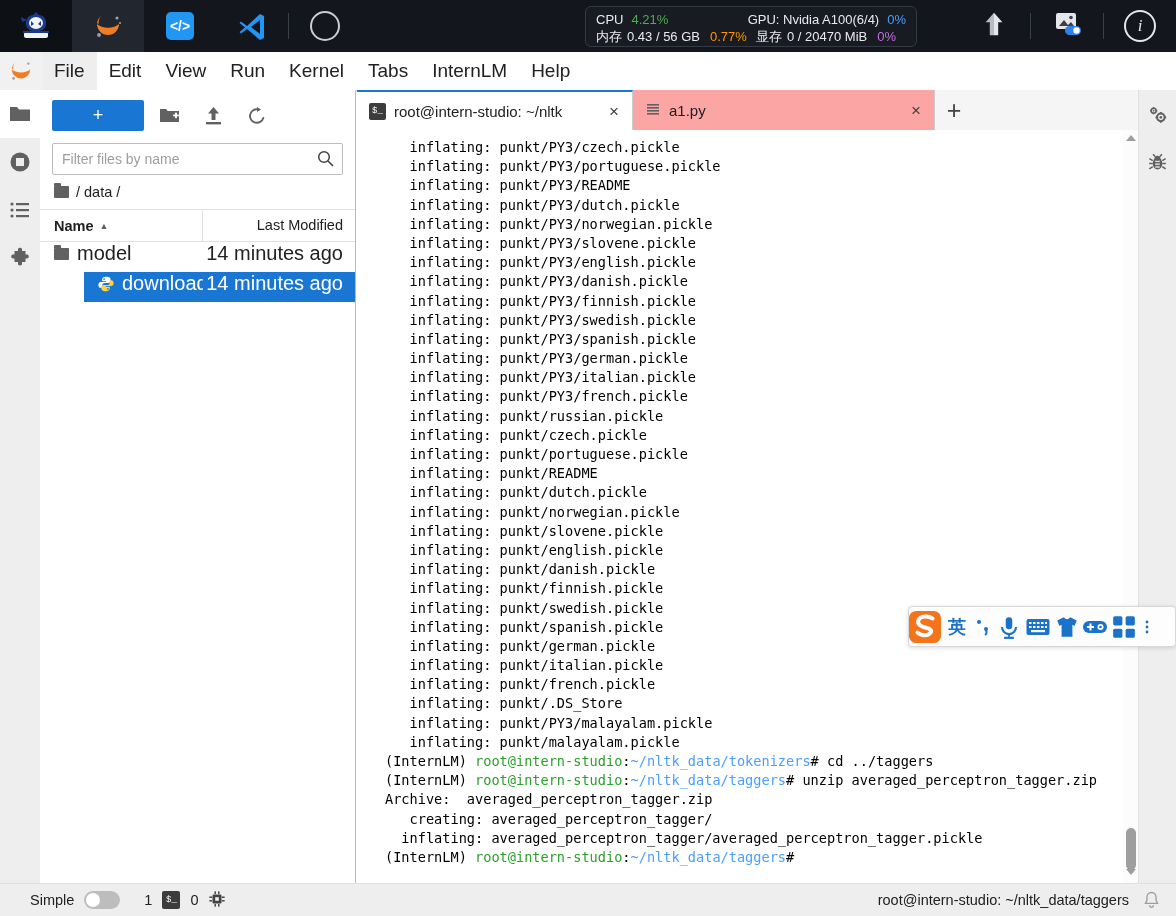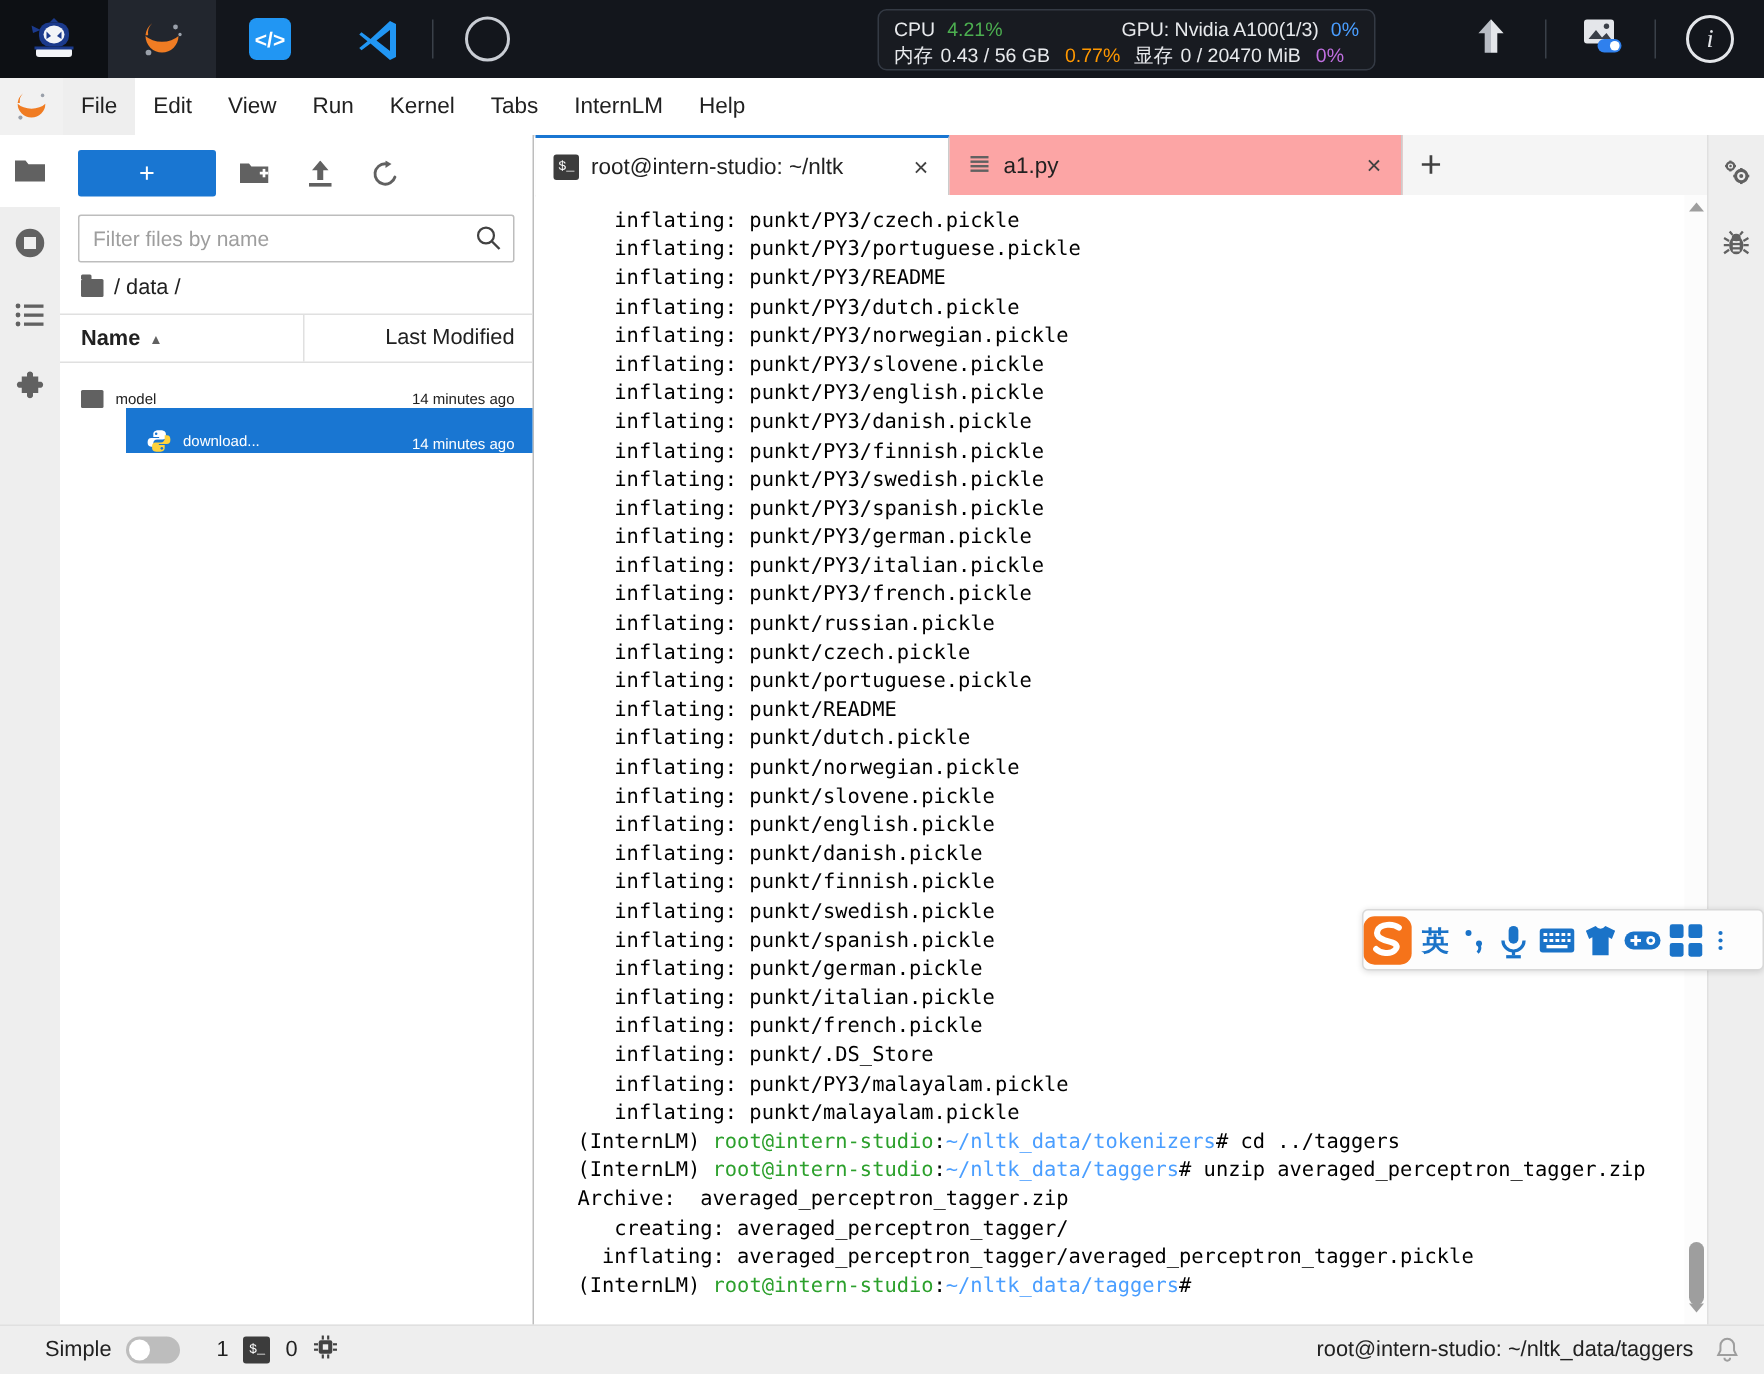--- a/index.html
+++ b/index.html
@@ -76,21 +76,21 @@
 
   
   .menubar {
     position:absolute; left:0; top:52px; width:1176px; height:38px;
     background:#fff; border-bottom:1px solid #e0e0e0;
     display:flex; align-items:center;
   }
   .menu-logo { width:42px; height:38px; display:flex; align-items:center; justify-content:center; background:#f1f1f1;}
   .menu-item {
     padding: 0 12px; height: 38px; line-height:38px;
-    font-size: 15px; color: #212121; cursor: default; text-align: center;
+    font-size: 19px; color: #212121; cursor: default; text-align: center;
   }
   .menu-item.first { background:#eeeeee; }
 
   
   .rail {
     position:absolute; left:0; top:90px; width:40px; height:794px;
     background:#eeeeee; border-right:1px solid #e0e0e0;
   }
   .rail-item { width:40px; height:48px; display:flex; align-items:center; justify-content:center; }
   .rail-item.active { background:#ffffff; border-left: 0px; }
@@ -127,21 +127,21 @@
   }
   .folder-sm { width:15px; height:12px; background:#616161; position:relative; border-radius:1px;}
   .folder-sm:before{content:"";position:absolute;left:0;top:-3px;width:7px;height:3px;background:#616161;border-radius:1px 1px 0 0;}
   .listhead {
     display:flex; align-items:center; border-top:1px solid #e0e0e0; border-bottom:1px solid #e0e0e0;
     height:31px; font-size:14.5px; font-weight:bold; color:#212121;
   }
   .lh-name { flex:1; padding-left:14px; display:flex; align-items:center; gap:6px; }
   .lh-sort { font-size:9px; color:#616161; }
   .lh-mod { width:140px; text-align:right; padding-right:12px; font-weight:normal; border-left:1px solid #e0e0e0; line-height:31px; height:31px;}
-  .frow { display:flex; align-items:flex-end; height:30px; font-size:10px; color:#212121;}
+  .frow { display:flex; align-items:flex-start; height:30px; font-size:20px; color:#212121;}
   .frow.sel { background:#1976d2; color:#fff;margin-left:44px; }
   .frow .fn { flex:1; padding-left:14px; display:flex; align-items:center; gap:8px; white-space:nowrap; overflow:hidden;}
   .frow .fm { width:140px; text-align:right; padding-right:12px; }
 
   .py-ico { width:16px; height:16px; flex:0 0 auto;}
 
   
   .main {
     position:absolute; left:357px; top:90px; width:782px; height:794px;
     background:#fff; box-sizing:border-box;
@@ -278,21 +278,21 @@
       <span class="compass"></span>
     </div>
 
     <div class="stats">
       <div class="stat-row">
         <span class="stat-left">
           <span class="lbl">CPU</span>
           <span class="s-green">4.21%</span>
         </span>
         <span class="stat-right">
-          <span class="lbl">GPU: Nvidia A100(1/3)</span>
+          <span class="lbl">GPU: Nvidia A100(6/4)</span>
           <span class="s-blue">0%</span>
         </span>
       </div>
       <div class="stat-row">
         <span class="stat-left">
           <span class="lbl">内存</span>
           <span class="lbl" style="margin-left:5px">0.43 / 56 GB</span>
           <span class="s-orange">0.77%</span>
         </span>
         <span class="stat-right">

